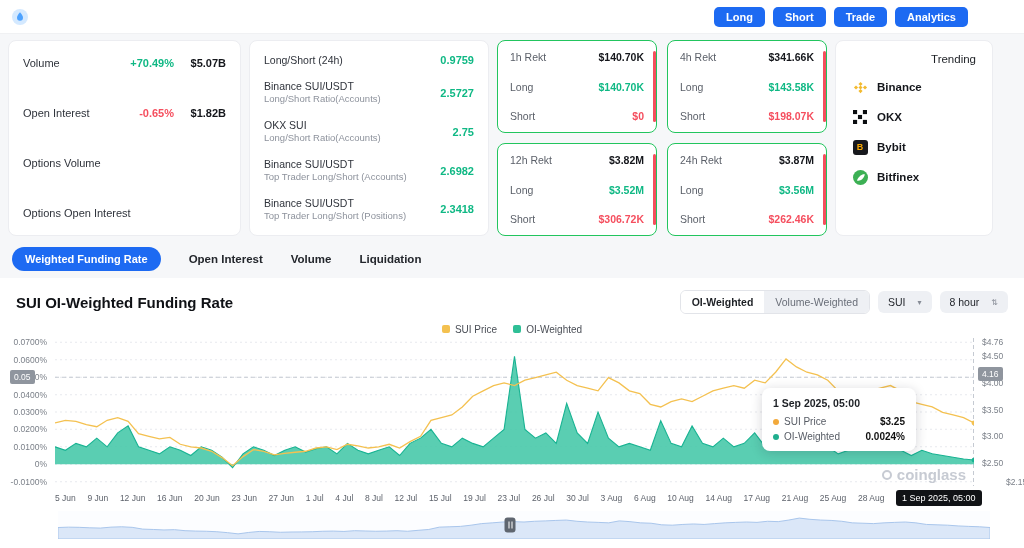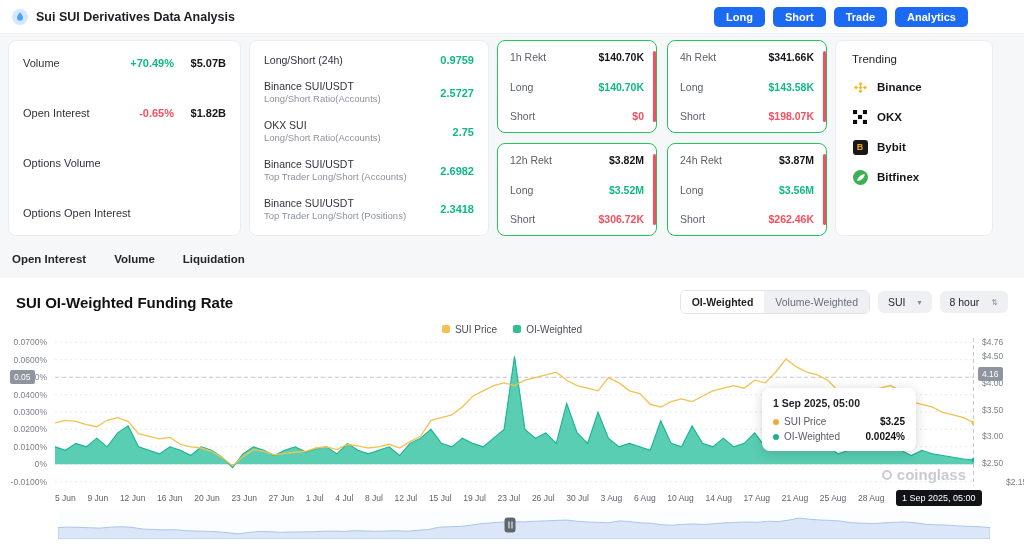--- a/index.html
+++ b/index.html
@@ -34,21 +34,21 @@
   .rekt-grid { width:330px; display:grid; grid-template-columns:1fr 1fr; grid-template-rows:1fr 1fr; gap:10px; }
   .rekt-card { position:relative; background:#fff; border:1px solid #22c55e; border-radius:8px;
                padding:10px 12px; display:flex; flex-direction:column; justify-content:space-between; }
   .rekt-row { display:flex; justify-content:space-between; font-size:10.5px; color:#5a5f68; }
   .rekt-total { color:#14161b; font-weight:600; }
   .rekt-long { color:var(--green); font-weight:600; }
   .rekt-short { color:var(--red); font-weight:600; }
   .rekt-accent { position:absolute; right:0; top:10px; bottom:10px; width:3px; border-radius:2px; background:var(--red); }
 
   .trending-card { width:158px; padding:12px 16px; }
-  .trending-title { font-size:11.5px; color:#1d2025; }
+  .trending-title { font-size:11.5px; color:#1d2025;text-align:right; }
   .trend-item { display:flex; align-items:center; gap:9px; margin-top:14px; font-size:11.5px; font-weight:700;
                 color:#14161b; cursor:pointer; }
   .ticon { width:16px; height:16px; display:inline-flex; align-items:center; justify-content:center; }
   .bybit-box { width:15px; height:15px; background:#17181d; border-radius:3px; color:#f7a600; font-size:9px;
                font-weight:700; display:flex; align-items:center; justify-content:center; }
 
   
   .tabs { display:flex; align-items:center; gap:28px; height:34px; padding:0 12px; }
   .tab-pill { background:var(--accent); color:#fff; font-size:11px; font-weight:700; padding:6px 13px;
               border-radius:15px; cursor:pointer; }
@@ -110,21 +110,20 @@
 <body>
 
 <header class="topbar">
   <div class="brand">
     <span class="ticon">
       <svg viewBox="0 0 24 24" width="20" height="20">
           <circle cx="12" cy="12" r="12" fill="#d4e9ff"></circle>
           <path d="M12 5c-2.8 3.4-4.5 5.8-4.5 8a4.5 4.5 0 0 0 9 0c0-2.2-1.7-4.6-4.5-8z" fill="#4da2ff"></path>
         </svg>
     </span>
-    <span class="page-title">Sui SUI Derivatives Data Analysis</span>
   </div>
   <div class="nav-btns">
     <button class="nav-btn">Long</button>
     <button class="nav-btn">Short</button>
     <button class="nav-btn">Trade</button>
     <button class="nav-btn">Analytics</button>
   </div>
 </header>
 
 <section class="stats-row">
@@ -276,20 +275,21 @@
             <circle cx="8" cy="8" r="8" fill="#3cb054"></circle>
             <path d="M4.2 11.2C6.6 5.4 10.8 4.2 12.6 4.6 11.6 9.4 7.8 12.2 4.2 11.2z" fill="#fff"></path>
           </svg>
       </span>
       <span>Bitfinex</span>
     </div>
   </div>
 </section>
 
 <nav class="tabs">
+  <span class="tab-pill">Weighted Funding Rate</span>
   <span class="tab">Open Interest</span>
   <span class="tab">Volume</span>
   <span class="tab">Liquidation</span>
 </nav>
 
 <section class="chart-panel">
   <div class="chart-head">
     <div class="chart-title">SUI OI-Weighted Funding Rate</div>
     <div class="controls">
       <div class="seg">

